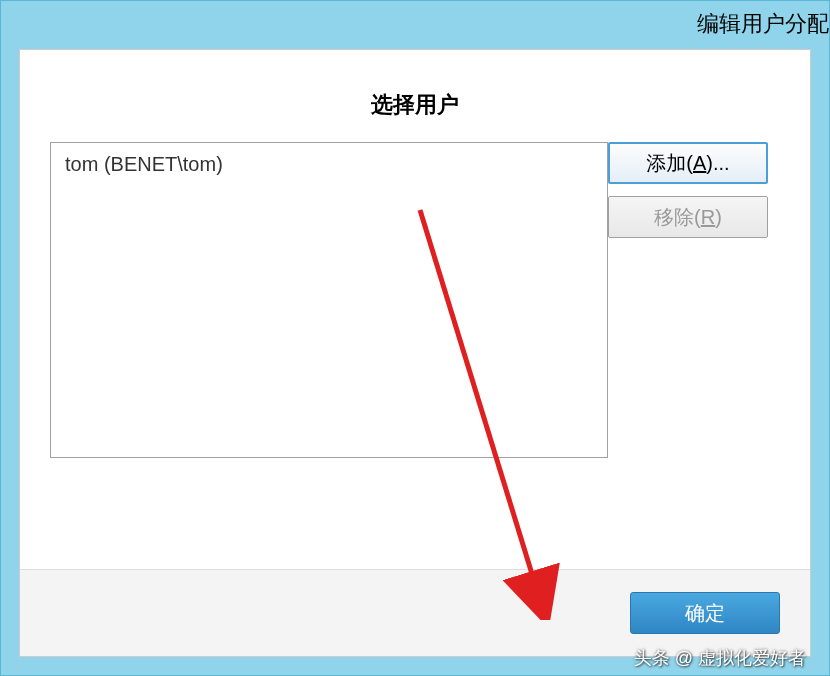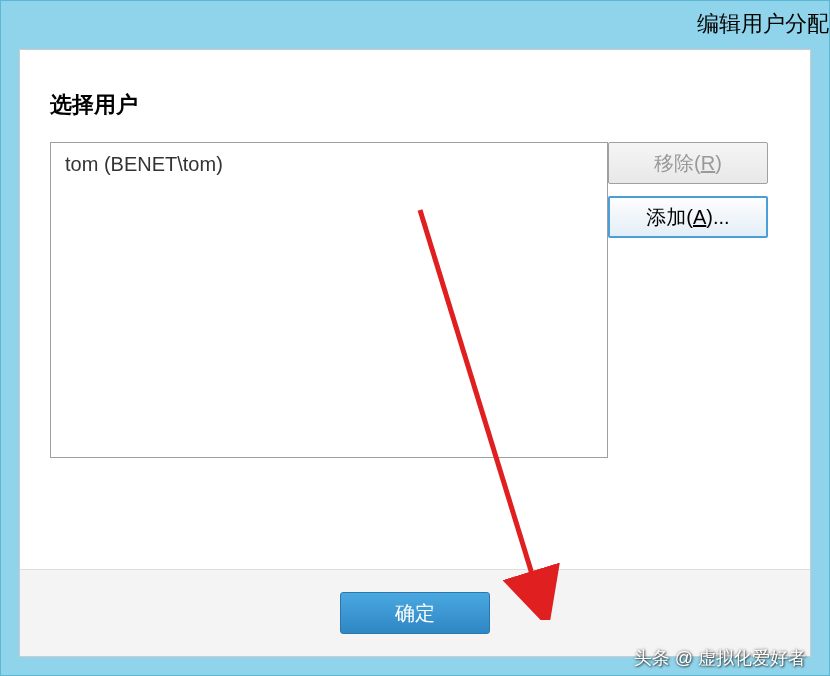--- a/index.html
+++ b/index.html
@@ -42,20 +42,21 @@
     .main-panel {
       flex: 1;
       padding: 40px 30px 20px 30px;
       position: relative;
     }
     .section-label {
       font-size: 22px;
       font-weight: bold;
       color: #000;
       margin-bottom: 22px;
+      text-align: center;
     }
     .user-row {
       display: flex;
       gap: 0;
       align-items: flex-start;
     }
     .user-list {
       width: 558px;
       height: 316px;
       border: 1px solid #a0a0a0;
@@ -91,21 +92,21 @@
       cursor: default;
       background: linear-gradient(#f5f5f5, #e8e8e8);
     }
     .u {
       text-decoration: underline;
     }
     .footer {
       border-top: 1px solid #ddd;
       padding: 22px 30px;
       display: flex;
-      justify-content: center;
+      justify-content: flex-end;
       gap: 20px;
       background: #f4f4f4;
     }
     .btn-footer {
       width: 150px;
       height: 42px;
       font-size: 20px;
       border: 1px solid #a0a0a0;
       border-radius: 3px;
       cursor: pointer;
@@ -146,29 +147,29 @@
 
   <div class="content-area">
     <div class="main-panel">
       <div class="section-label">选择用户</div>
 
       <div class="user-row">
         <div class="user-list">
           <div>tom (BENET\tom)</div>
         </div>
         <div class="side-buttons">
+          <button class="btn btn-add">
+            <span>添加(</span>
+              <span class="u">A</span>
+              <span>)...</span>
+          </button>
           <button class="btn btn-remove" disabled="">
             <span>移除(</span>
               <span class="u">R</span>
               <span>)</span>
-          </button>
-          <button class="btn btn-add">
-            <span>添加(</span>
-              <span class="u">A</span>
-              <span>)...</span>
           </button>
         </div>
       </div>
 
       <svg class="arrow" style="left:380px; top:150px;" width="200" height="420">
         <defs>
           <marker id="arrowhead" markerWidth="12" markerHeight="12" refX="6" refY="6" orient="auto">
             <polygon points="0,0 12,6 0,12" fill="#e02020"></polygon>
           </marker>
         </defs>

